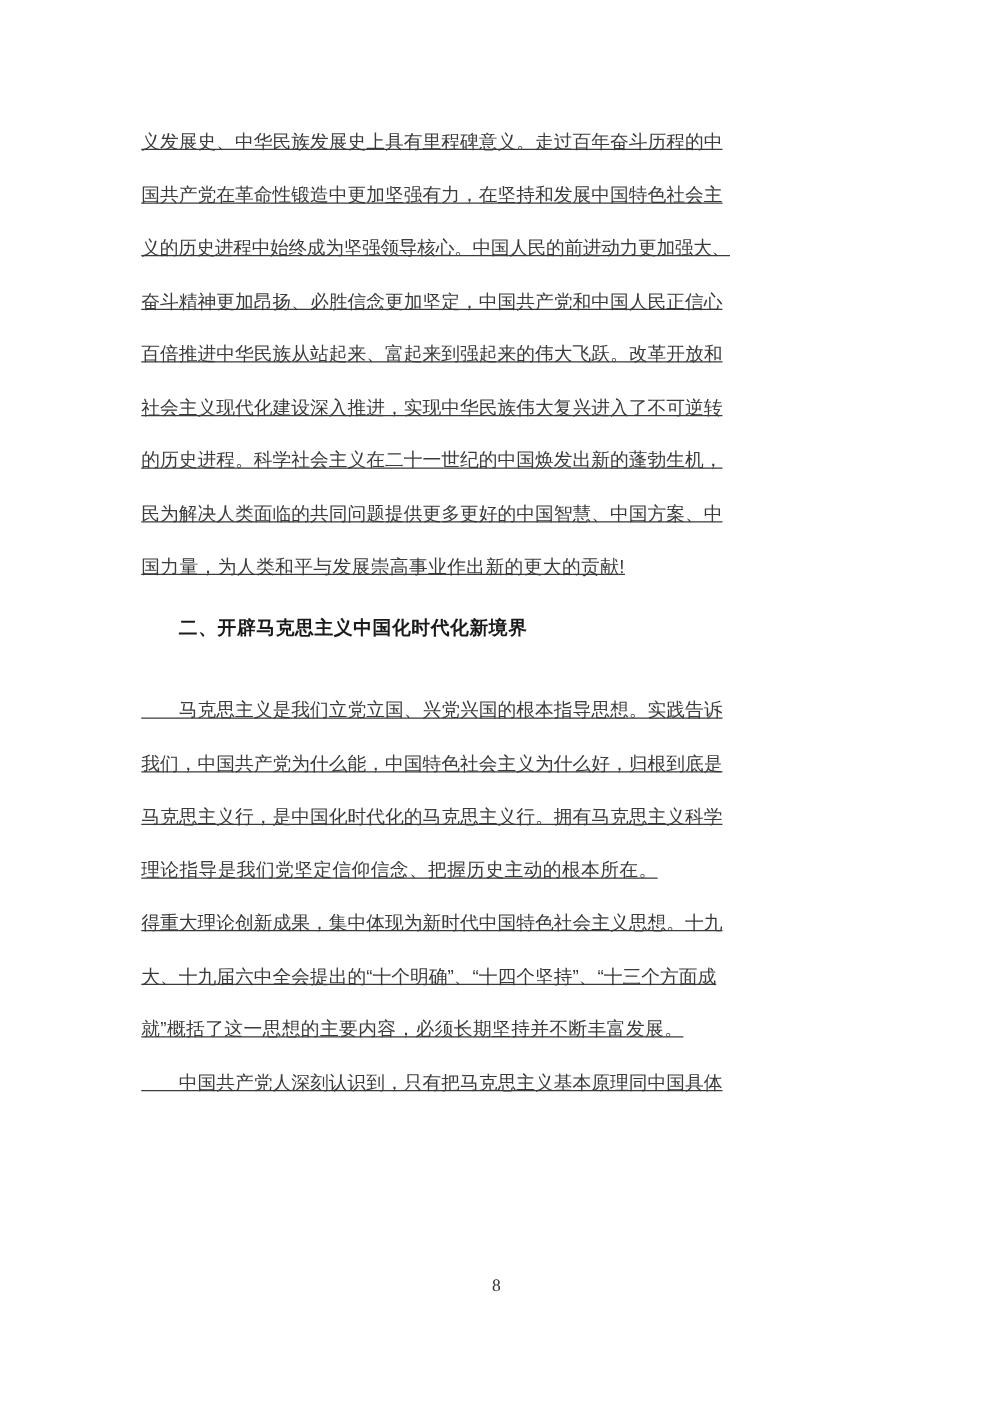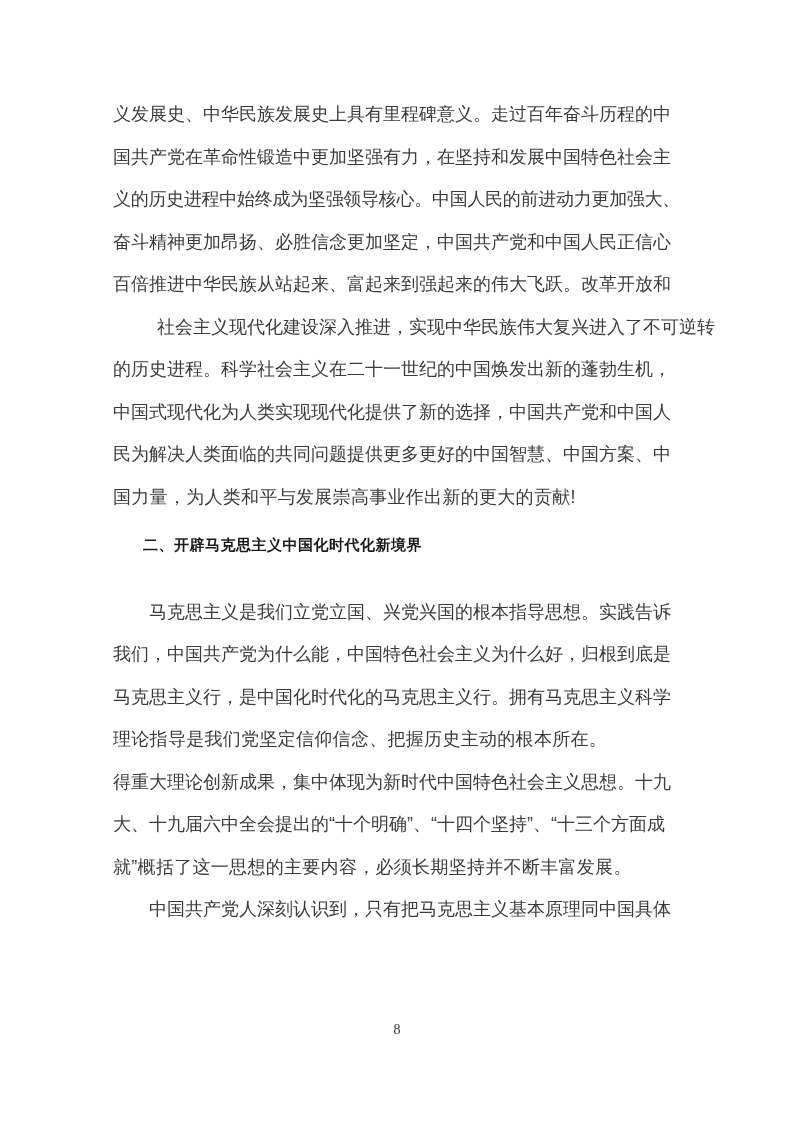--- a/index.html
+++ b/index.html
@@ -22,24 +22,25 @@
     width: 567px;
   }
   .para {
     margin: 0;
     padding: 0;
   }
   .line {
     display: block;
     white-space: nowrap;
     overflow: visible;
-    font-size: 18px;
+    font-size: 15px;
     line-height: 42.5px;
     color: var(--body-text, #3b3b3b);
     letter-spacing: 0.3px;
+    text-decoration: underline;
   }
   .heading {
     margin: 6px 0 24px 0;
     font-size: 15px;
     line-height: 42.5px;
     font-weight: bold;
     color: var(--heading-text, #1a1a1a);
     text-indent: 2em;
     white-space: nowrap;
     letter-spacing: 0.5px;
@@ -62,23 +63,22 @@
 <body>
 
 <div class="page">
   <main class="content" id="content">
       <p class="para">
         <span class="line fill" style="letter-spacing: 0px;">义发展史、中华民族发展史上具有里程碑意义。走过百年奋斗历程的中</span>
         <span class="line fill" style="letter-spacing: 0px;">国共产党在革命性锻造中更加坚强有力，在坚持和发展中国特色社会主</span>
         <span class="line fill" style="letter-spacing: -0.28125px;">义的历史进程中始终成为坚强领导核心。中国人民的前进动力更加强大、</span>
         <span class="line fill" style="letter-spacing: 0px;">奋斗精神更加昂扬、必胜信念更加坚定，中国共产党和中国人民正信心</span>
         <span class="line fill" style="letter-spacing: 0px;">百倍推进中华民族从站起来、富起来到强起来的伟大飞跃。改革开放和</span>
-        <span class="line fill" style="letter-spacing: 0px; margin-left: 44px;">社会主义现代化建设深入推进，实现中华民族伟大复兴进入了不可逆转</span>
+        <span class="line fill" style="letter-spacing: 0px;">社会主义现代化建设深入推进，实现中华民族伟大复兴进入了不可逆转</span>
         <span class="line fill" style="letter-spacing: 0px;">的历史进程。科学社会主义在二十一世纪的中国焕发出新的蓬勃生机，</span>
-        <span class="line fill" style="letter-spacing: 0px;">中国式现代化为人类实现现代化提供了新的选择，中国共产党和中国人</span>
         <span class="line fill" style="letter-spacing: 0px;">民为解决人类面临的共同问题提供更多更好的中国智慧、中国方案、中</span>
         <span class="line">国力量，为人类和平与发展崇高事业作出新的更大的贡献!</span>
       </p>
       <h2 class="heading">二、开辟马克思主义中国化时代化新境界</h2>
       <p class="para">
         <span class="line fill" style="letter-spacing: 0px;">　　马克思主义是我们立党立国、兴党兴国的根本指导思想。实践告诉</span>
         <span class="line fill" style="letter-spacing: 0px;">我们，中国共产党为什么能，中国特色社会主义为什么好，归根到底是</span>
         <span class="line fill" style="letter-spacing: 0px;">马克思主义行，是中国化时代化的马克思主义行。拥有马克思主义科学</span>
         <span class="line">理论指导是我们党坚定信仰信念、把握历史主动的根本所在。</span>
       </p>

